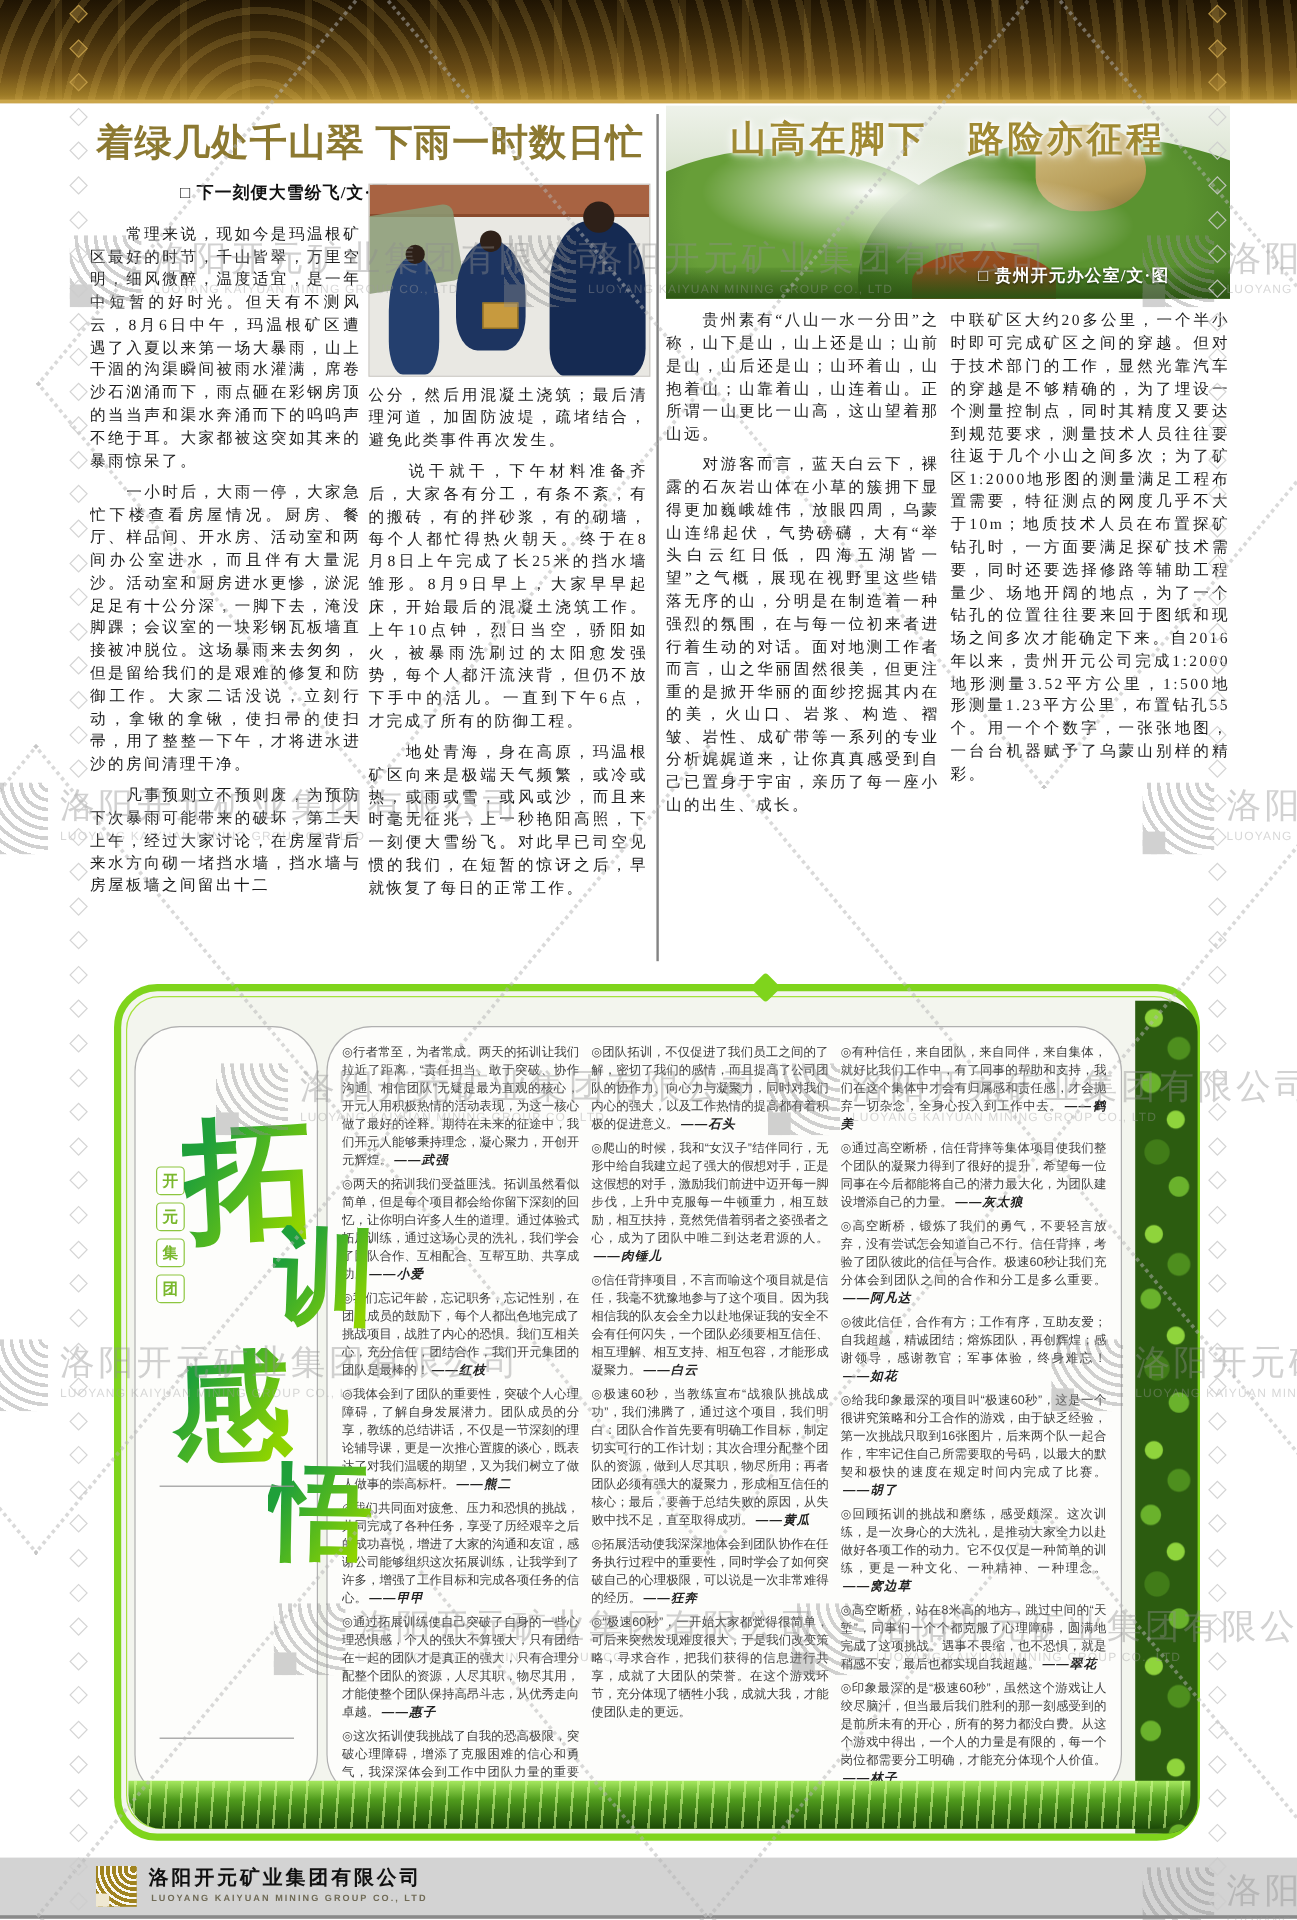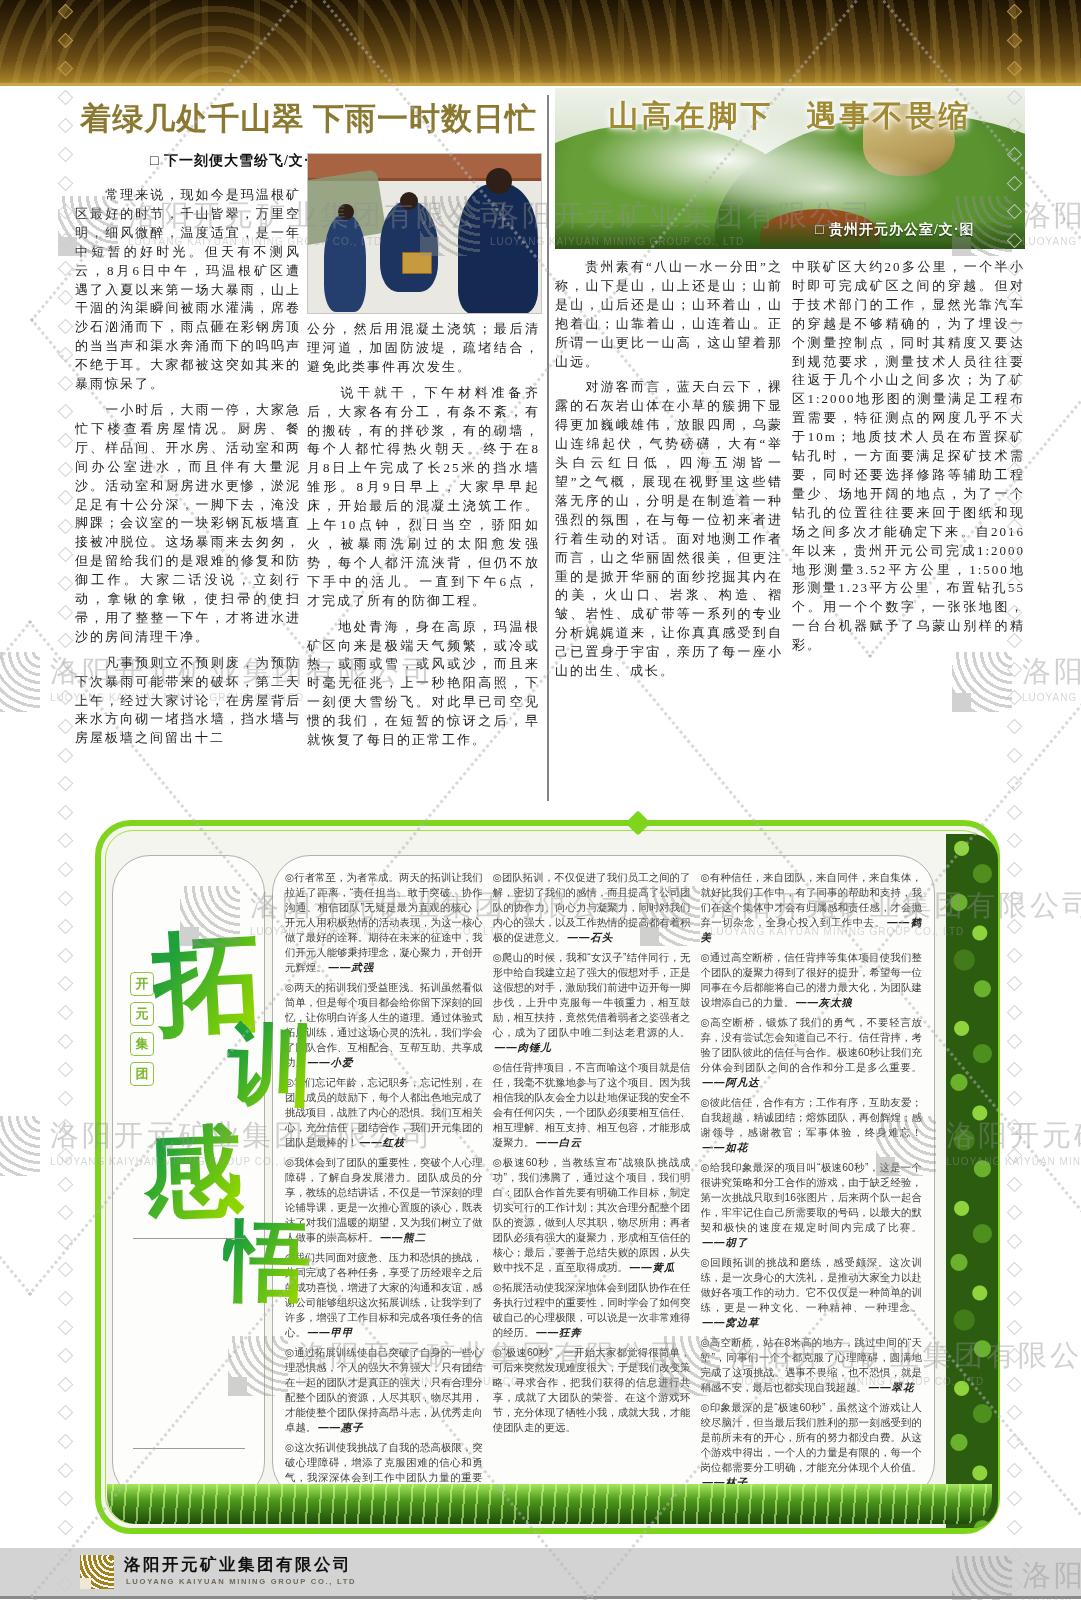--- a/index.html
+++ b/index.html
@@ -166,21 +166,21 @@
 
 <div class="photo-mountains">
   <div class="pm pm-left"></div>
   <div class="pm pm-right"></div>
   <div class="pm pm-cliff"></div>
   <div class="pm pm-mist"></div>
   <div class="pm pm-mist2"></div>
   <div class="pm pm-dirt"></div>
   <div class="pm pm-base"></div>
 </div>
-<h1 class="photo-title">山高在脚下　遇事不畏缩</h1>
+<h1 class="photo-title">山高在脚下　路险亦征程</h1>
 <div class="byline byline-right">□ 贵州开元办公室/文·图</div>
 
 <div class="art-col" style="left:555px;top:258px;width:228px;height:542px;">
 
 <p class="apara">　　贵州素有“八山一水一分田”之称，山下是山，山上还是山；山前是山，山后还是山；山环着山，山抱着山；山靠着山，山连着山。正所谓一山更比一山高，这山望着那山远。</p>
     <p class="apara">　　对游客而言，蓝天白云下，裸露的石灰岩山体在小草的簇拥下显得更加巍峨雄伟，放眼四周，乌蒙山连绵起伏，气势磅礴，大有“举头白云红日低，四海五湖皆一望”之气概，展现在视野里这些错落无序的山，分明是在制造着一种强烈的氛围，在与每一位初来者进行着生动的对话。面对地测工作者而言，山之华丽固然很美，但更注重的是掀开华丽的面纱挖掘其内在的美，火山口、岩浆、构造、褶皱、岩性、成矿带等一系列的专业分析娓娓道来，让你真真感受到自己已置身于宇宙，亲历了每一座小山的出生、成长。</p>
   </div>
 <div class="art-col" style="left:792px;top:258px;width:233px;height:542px;">
 
 <p class="apara">中联矿区大约20多公里，一个半小时即可完成矿区之间的穿越。但对于技术部门的工作，显然光靠汽车的穿越是不够精确的，为了埋设一个测量控制点，同时其精度又要达到规范要求，测量技术人员往往要往返于几个小山之间多次；为了矿区1:2000地形图的测量满足工程布置需要，特征测点的网度几乎不大于10m；地质技术人员在布置探矿钻孔时，一方面要满足探矿技术需要，同时还要选择修路等辅助工程量少、场地开阔的地点，为了一个钻孔的位置往往要来回于图纸和现场之间多次才能确定下来。自2016年以来，贵州开元公司完成1:2000地形测量3.52平方公里，1:500地形测量1.23平方公里，布置钻孔55个。用一个个数字，一张张地图，一台台机器赋予了乌蒙山别样的精彩。</p>

